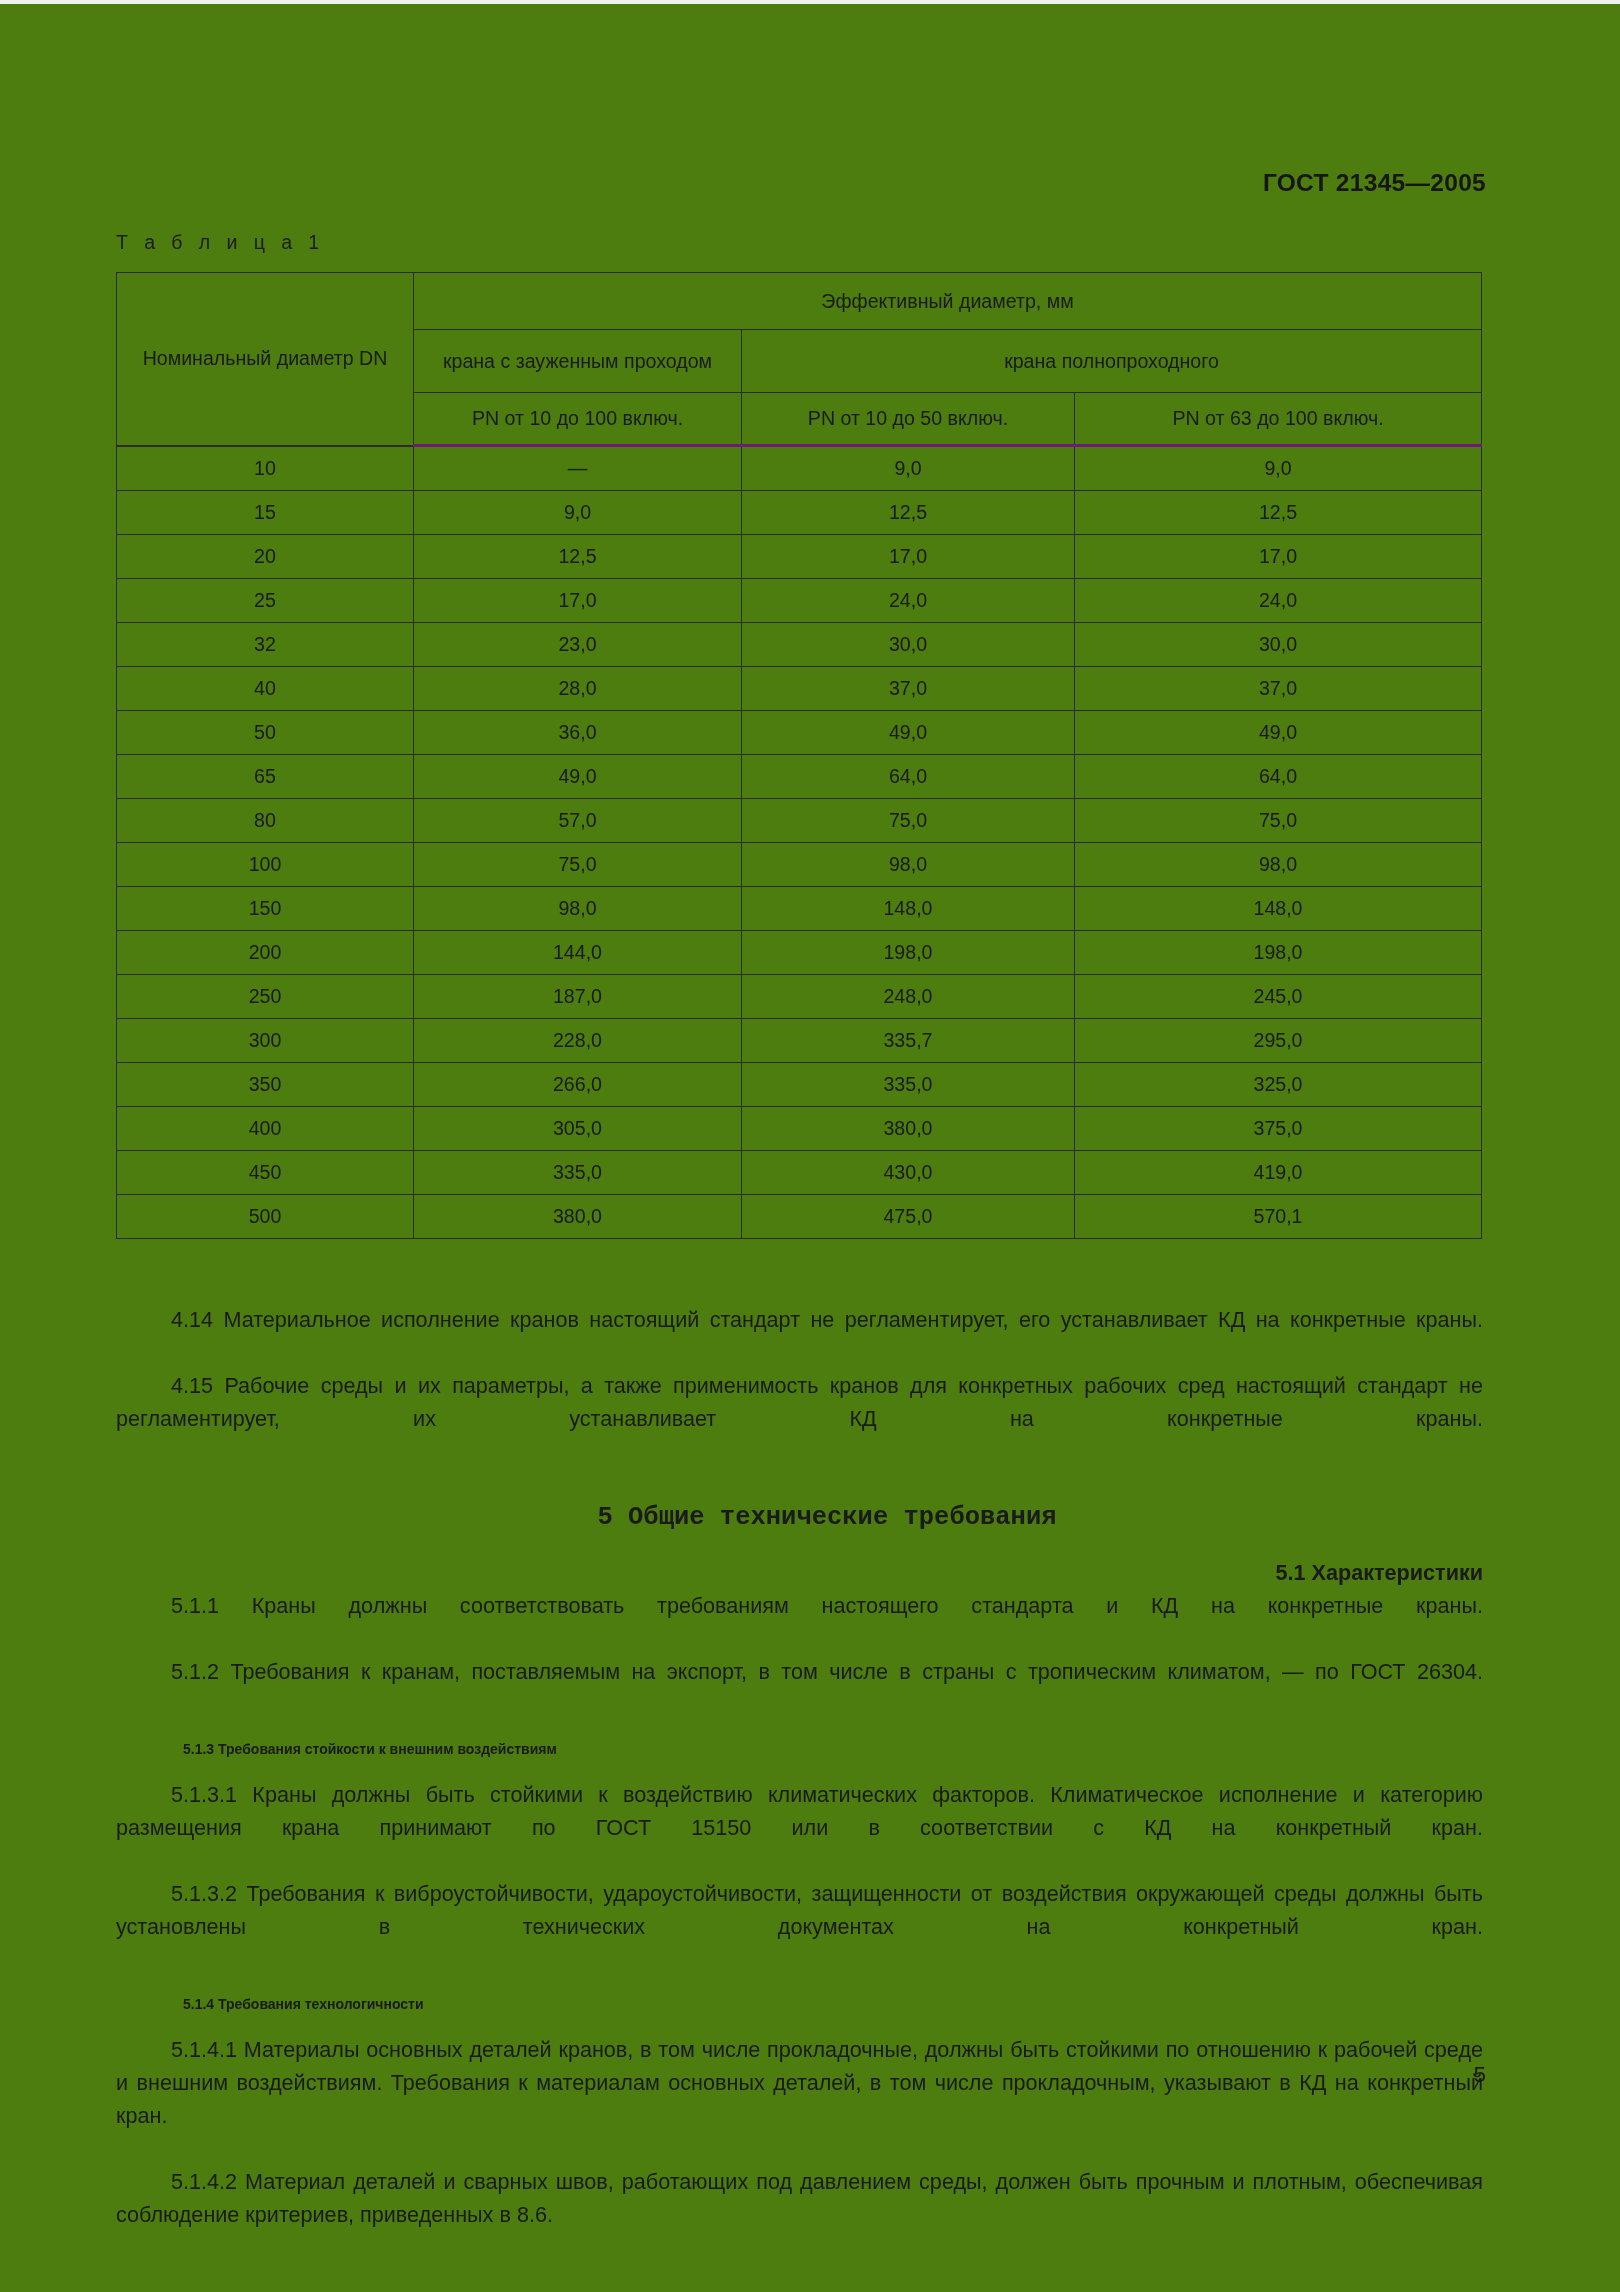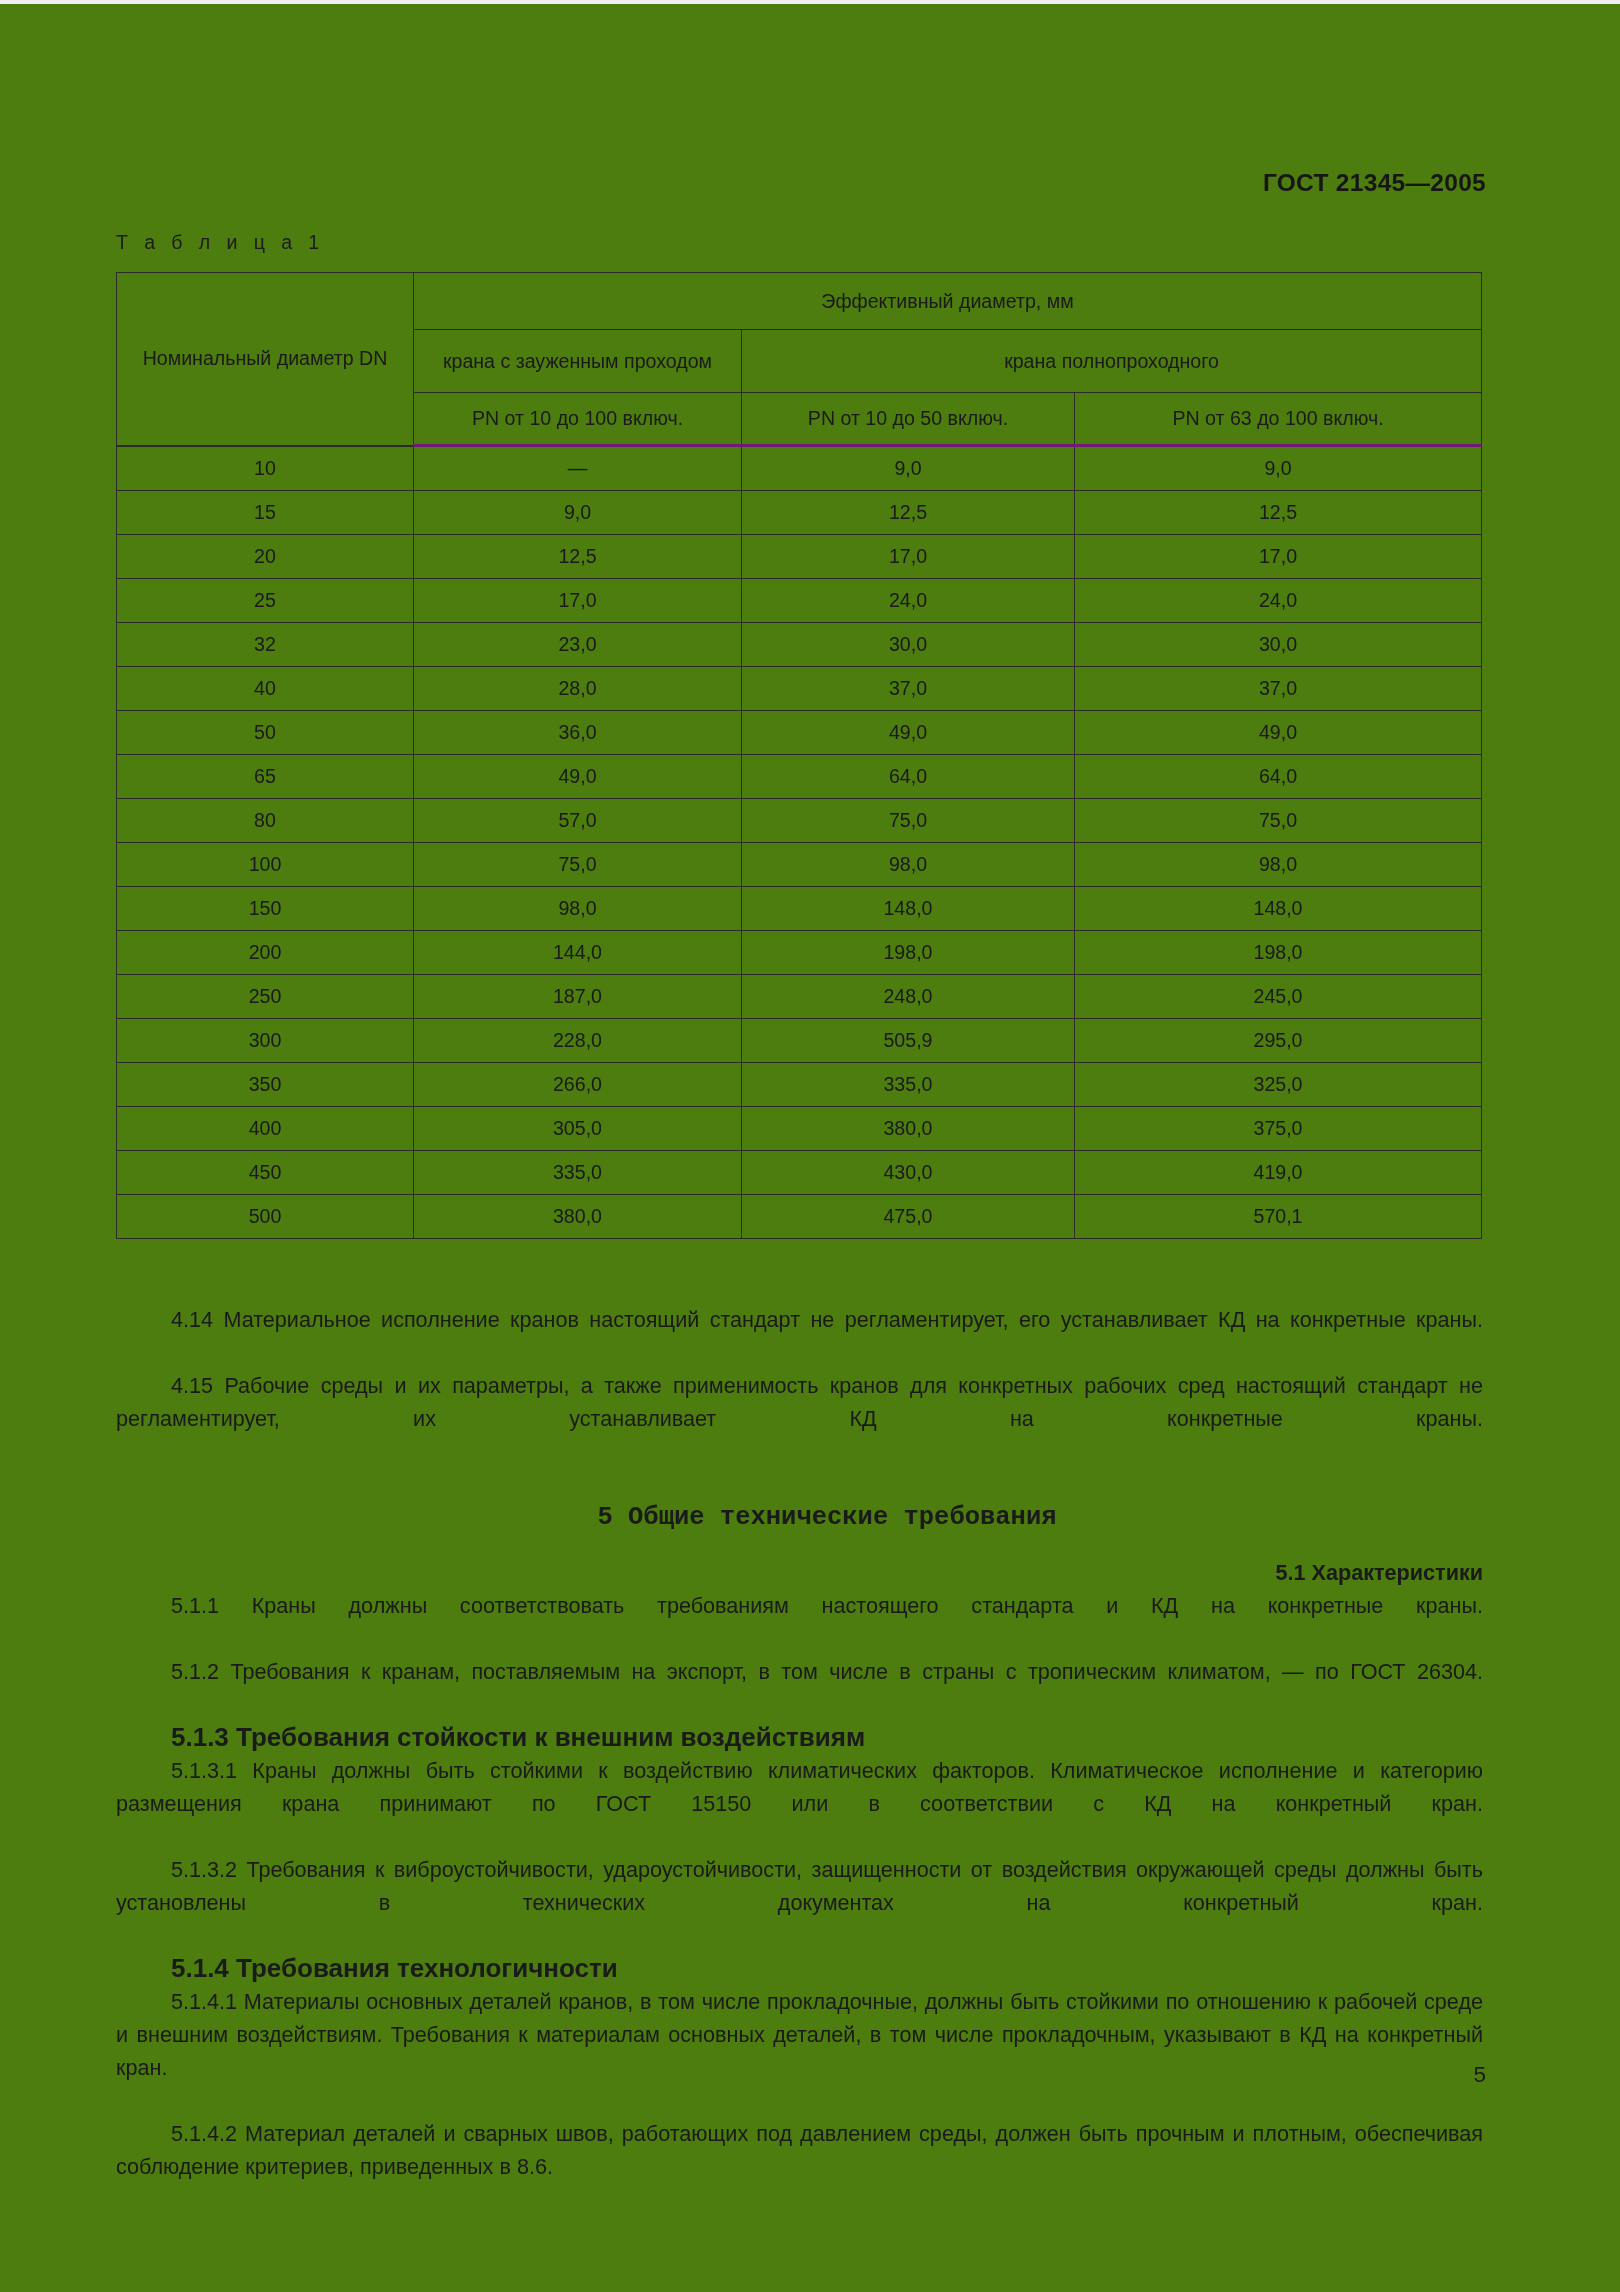--- a/index.html
+++ b/index.html
@@ -124,22 +124,22 @@
     font-family: Liberation Mono, monospace;
   }
   .h3-section {
     margin: 0;
     font-size: 21.6px;
     font-weight: bold;
     padding-left: 55px;
     text-align: right;
   }
   .h3-inline {
-    margin: 0;
-    font-size: 26px;
+    margin: 12px;
+    font-size: 14px;
     font-weight: bold;
     text-indent: 55px;
     text-align: left;
   }
 
   
   .page-number {
     position: absolute;
     right: 134px;
     top: 2058px;
@@ -253,21 +253,21 @@
         </tr>
         <tr>
           <td>250</td>
           <td>187,0</td>
           <td>248,0</td>
           <td>245,0</td>
         </tr>
         <tr>
           <td>300</td>
           <td>228,0</td>
-          <td>505,9</td>
+          <td>335,7</td>
           <td>295,0</td>
         </tr>
         <tr>
           <td>350</td>
           <td>266,0</td>
           <td>335,0</td>
           <td>325,0</td>
         </tr>
         <tr>
           <td>400</td>

